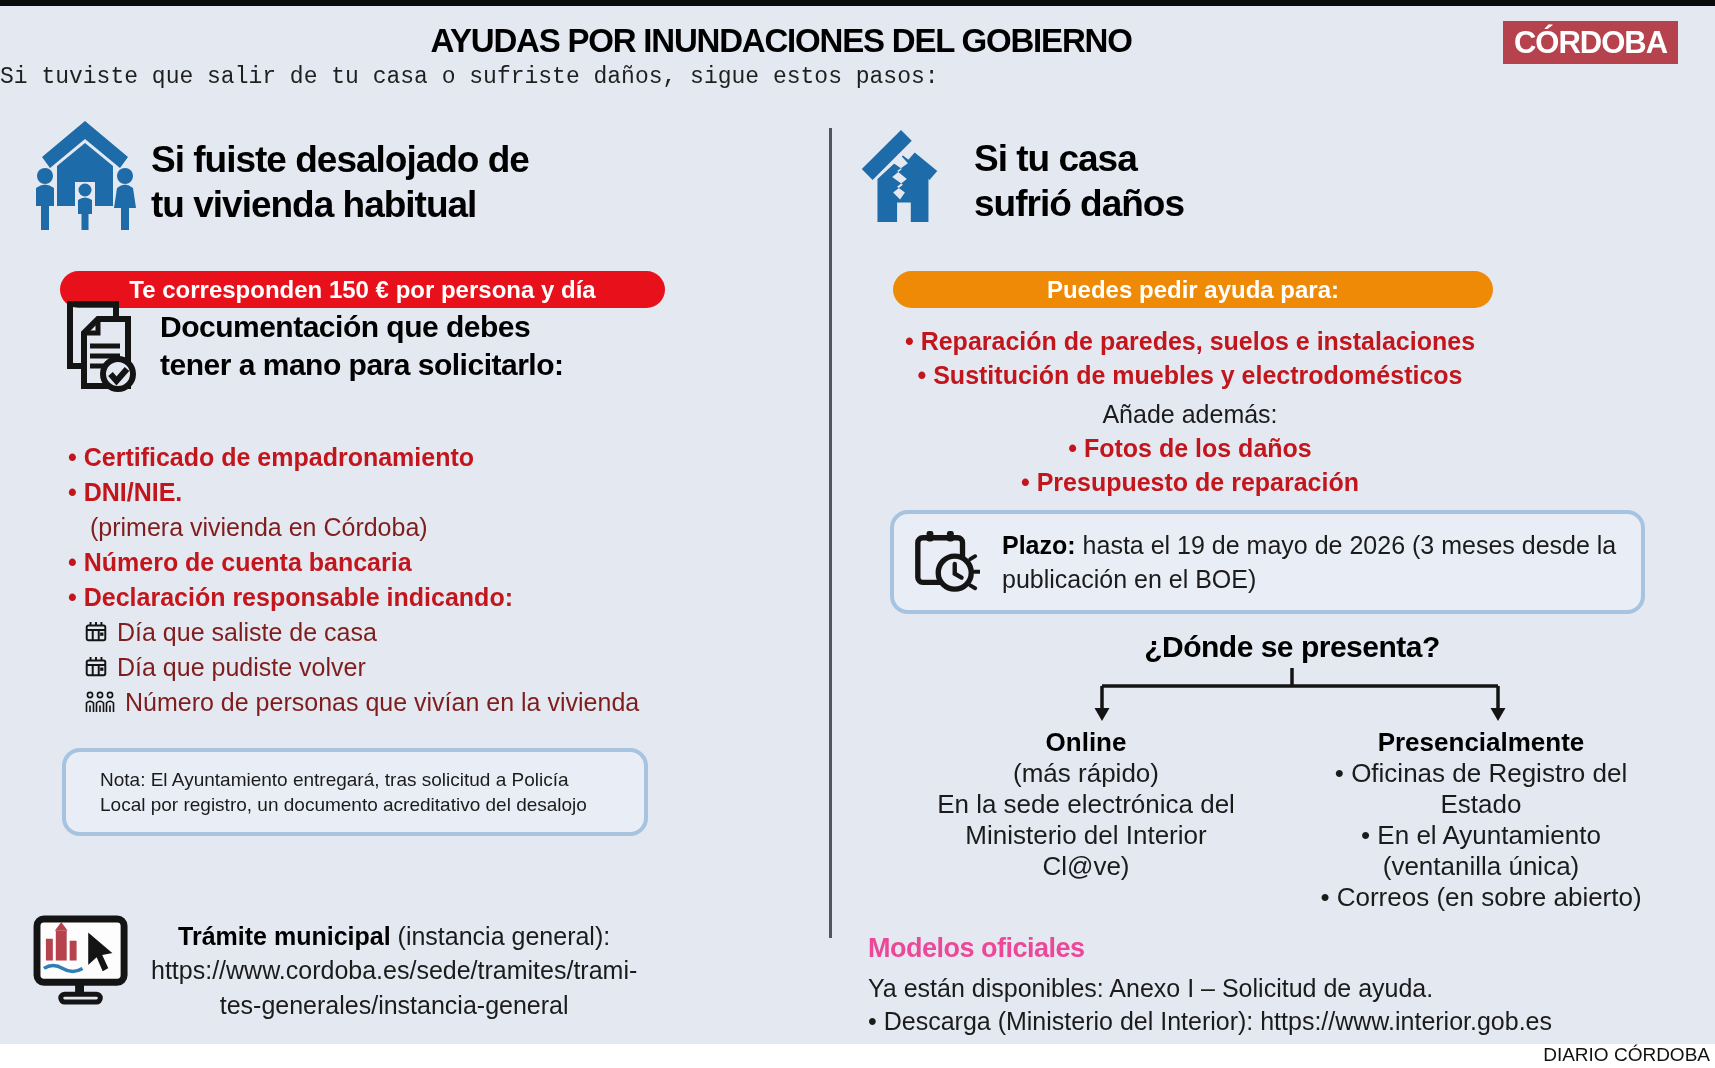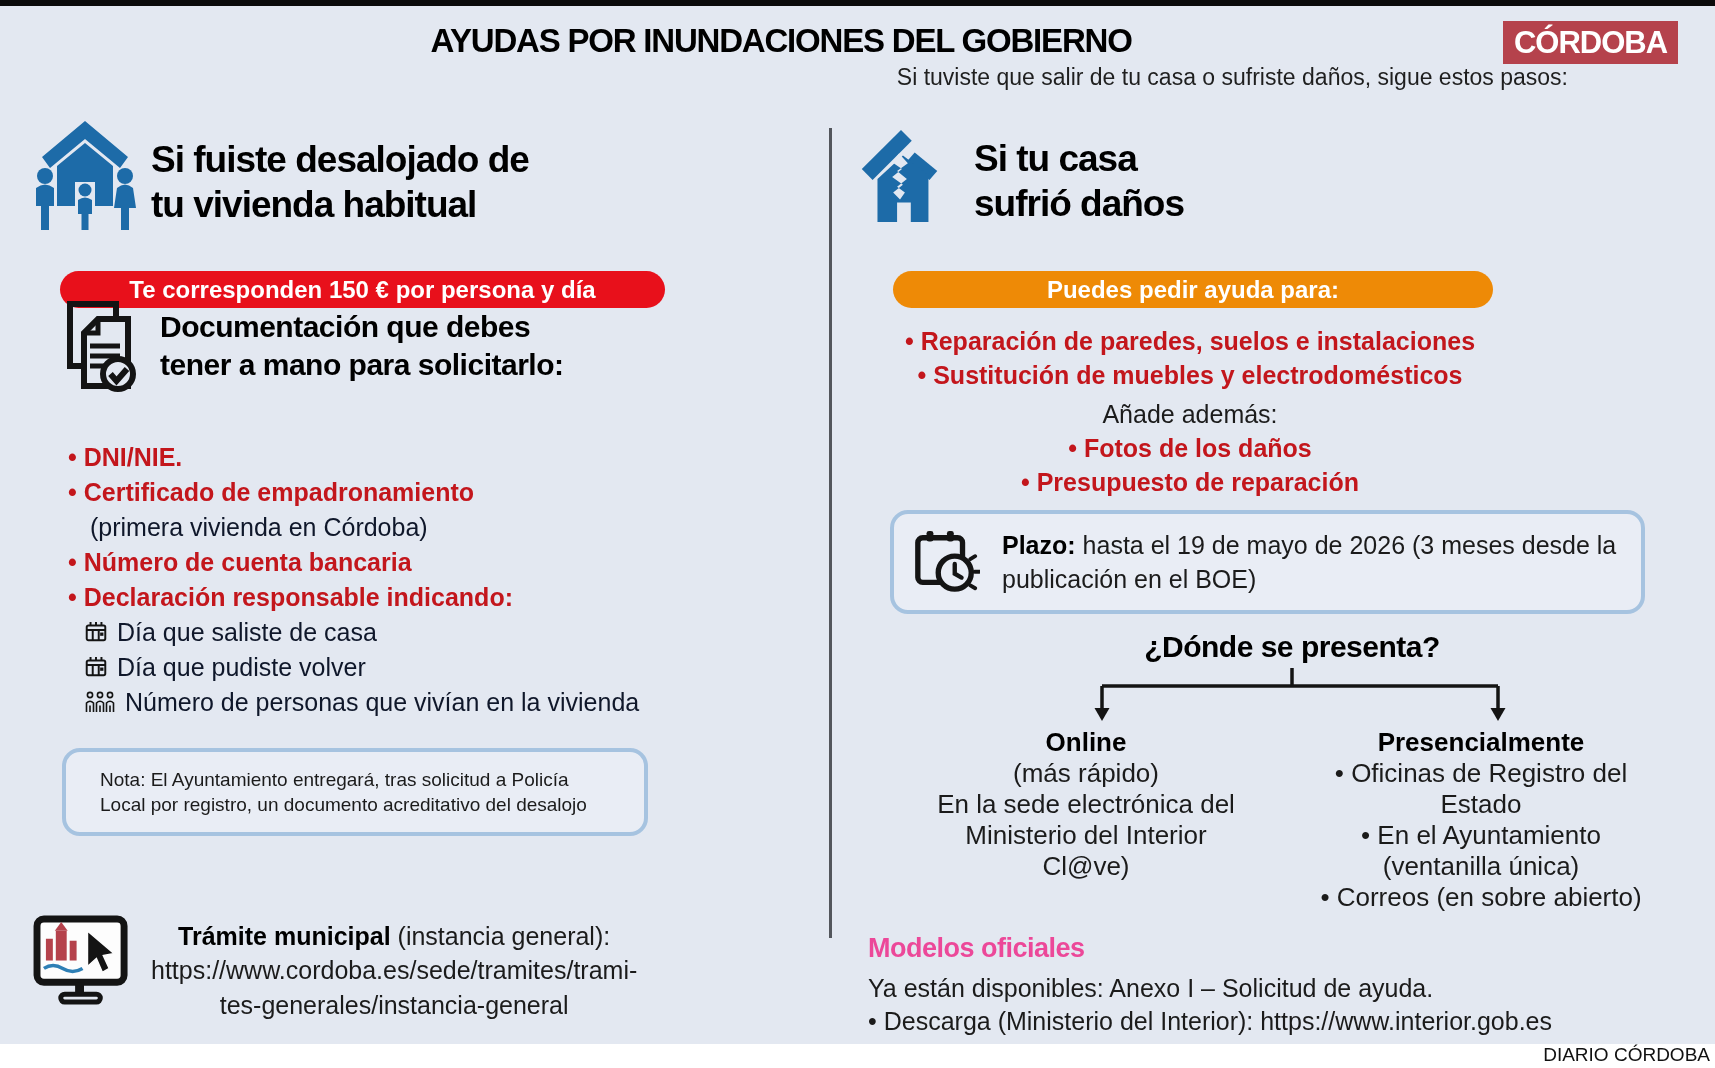--- a/index.html
+++ b/index.html
@@ -14,42 +14,42 @@
   *{margin:0;padding:0;box-sizing:border-box;}
   body{font-family:"Liberation Sans",sans-serif;background:#fff;}
   .page{position:relative;width:1715px;height:1068px;background:#fff;overflow:hidden;}
   .topbar{position:absolute;left:0;top:0;width:1715px;height:6px;background:#0b0b0b;}
   .canvas{position:absolute;left:0;top:6px;width:1715px;height:1038px;background:var(--bg);}
   .abs{position:absolute;}
 
   .title{left:0;top:22px;width:1562px;text-align:center;font-size:33px;font-weight:800;letter-spacing:-1.2px;color:#000;}
   .logo{left:1503px;top:21px;width:175px;height:43px;background:#b5424c;color:#fff;
         display:flex;align-items:center;justify-content:center;font-size:31px;font-weight:800;letter-spacing:-1px;}
-  .subtitle{left:0;top:64px;width:1568px;text-align:right;font-size:23px;color:#1f1f1f;}
+  .subtitle{left:0;top:64px;width:1568px;text-align:left;font-size:23px;color:#1f1f1f;font-family:Liberation Mono, monospace;}
 
   .divider{left:829px;top:128px;width:3px;height:810px;background:#53565c;}
 
   .col-header{display:flex;align-items:center;}
   .col-header h2{font-size:37px;line-height:1.22;font-weight:800;letter-spacing:-1px;color:#000;padding-top:14px;}
   .lh{left:33px;top:118px;}
   .lh .ic{width:104px;height:114px;margin-right:14px;flex:none;}
   .rh{left:852px;top:118px;}
   .rh .ic{width:98px;height:112px;margin-right:24px;flex:none;}
 
   .pill{height:37px;border-radius:19px;color:#fff;font-size:24px;font-weight:700;
         display:flex;align-items:center;justify-content:center;}
   .pill-left{left:60px;top:271px;width:605px;background:var(--red);}
   .pill-right{left:893px;top:271px;width:600px;background:var(--orange);}
 
   .docs-row{left:58px;top:298px;display:flex;}
   .docs-row .ic{width:80px;height:98px;flex:none;margin-right:22px;}
   .docs-row h3{font-size:30px;font-weight:800;letter-spacing:-0.5px;line-height:1.25;padding-top:10px;color:#000;}
 
   .doc-list{left:68px;top:444px;width:680px;list-style:none;}
-  .doc-list li{font-size:25px;line-height:26px;margin-bottom:9px;color:#0f172a;display:flex;align-items:center;}
+  .doc-list li{font-size:25px;line-height:26px;margin-bottom:9px;color:#7f1d1d;display:flex;align-items:center;}
   .doc-list li.red{color:var(--redtext);font-weight:700;}
   .doc-list li.sub{padding-left:22px;}
   .doc-list li.withicon{padding-left:16px;}
   .doc-list li .mini{flex:none;margin-right:9px;display:inline-flex;}
 
   .note-box{left:62px;top:748px;width:586px;border:4px solid var(--borderblue);border-radius:18px;
             background:#e9edf5;padding:15px 34px;font-size:19px;line-height:1.32;color:#1b1b1b;}
 
   .muni{left:33px;top:915px;display:flex;align-items:flex-start;text-align:center;}
   .muni .ic{width:104px;height:94px;flex:none;margin-right:14px;}
@@ -127,22 +127,22 @@
         <path d="M52.5 76 l6 7 l10.5 -12" stroke-width="6"></path>
       </svg>
     </span>
     <h3>
       <span>Documentación que debes</span><br>
       <span>tener a mano para solicitarlo:</span>
     </h3>
   </div>
 
   <ul class="abs doc-list">
+    <li class="red">• Certificado de empadronamiento</li>
     <li class="red">• DNI/NIE.</li>
-    <li class="red">• Certificado de empadronamiento</li>
     <li class="sub">(primera vivienda en Córdoba)</li>
     <li class="red">• Número de cuenta bancaria</li>
     <li class="red">• Declaración responsable indicando:</li>
     <li class="withicon">
       <span class="mini">
         <svg width="24" height="24" viewBox="0 0 22 22" fill="none" stroke="#141414" stroke-width="1.8">
           <path d="M6 5 V1.8 M11 5 V1.8 M16 5 V1.8"></path>
           <rect x="2.5" y="5" width="17" height="13.5" rx="1.5"></rect>
           <path d="M2.5 9.2 H19.5 M8 9.2 V18.5 M13.5 9.2 V18.5"></path>
           <rect x="14.8" y="11.5" width="3" height="3" fill="#141414" stroke="none"></rect>

